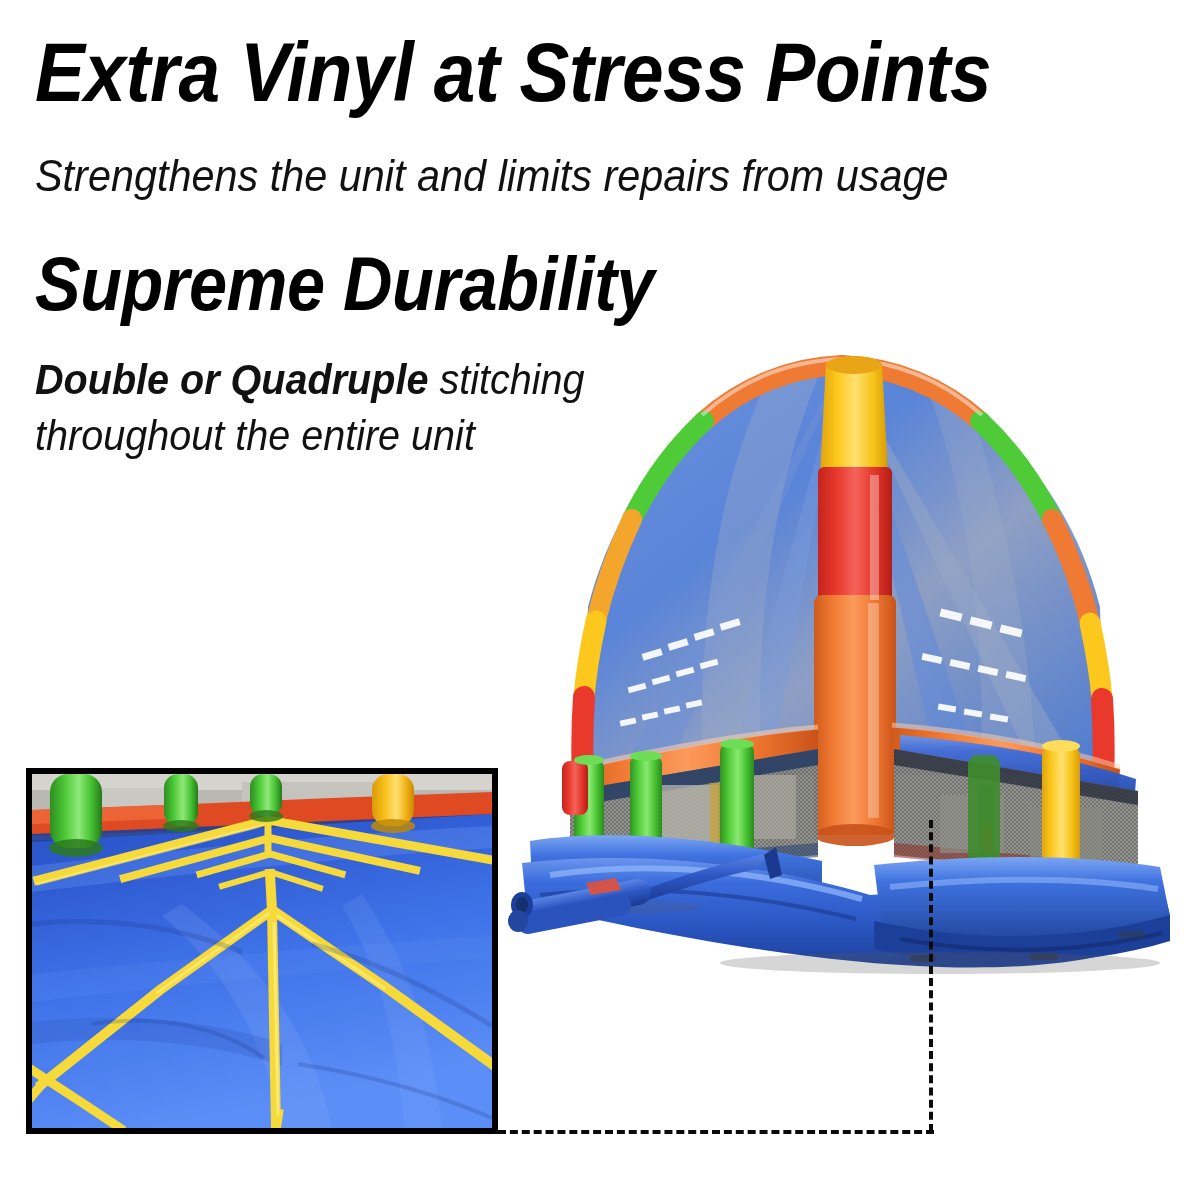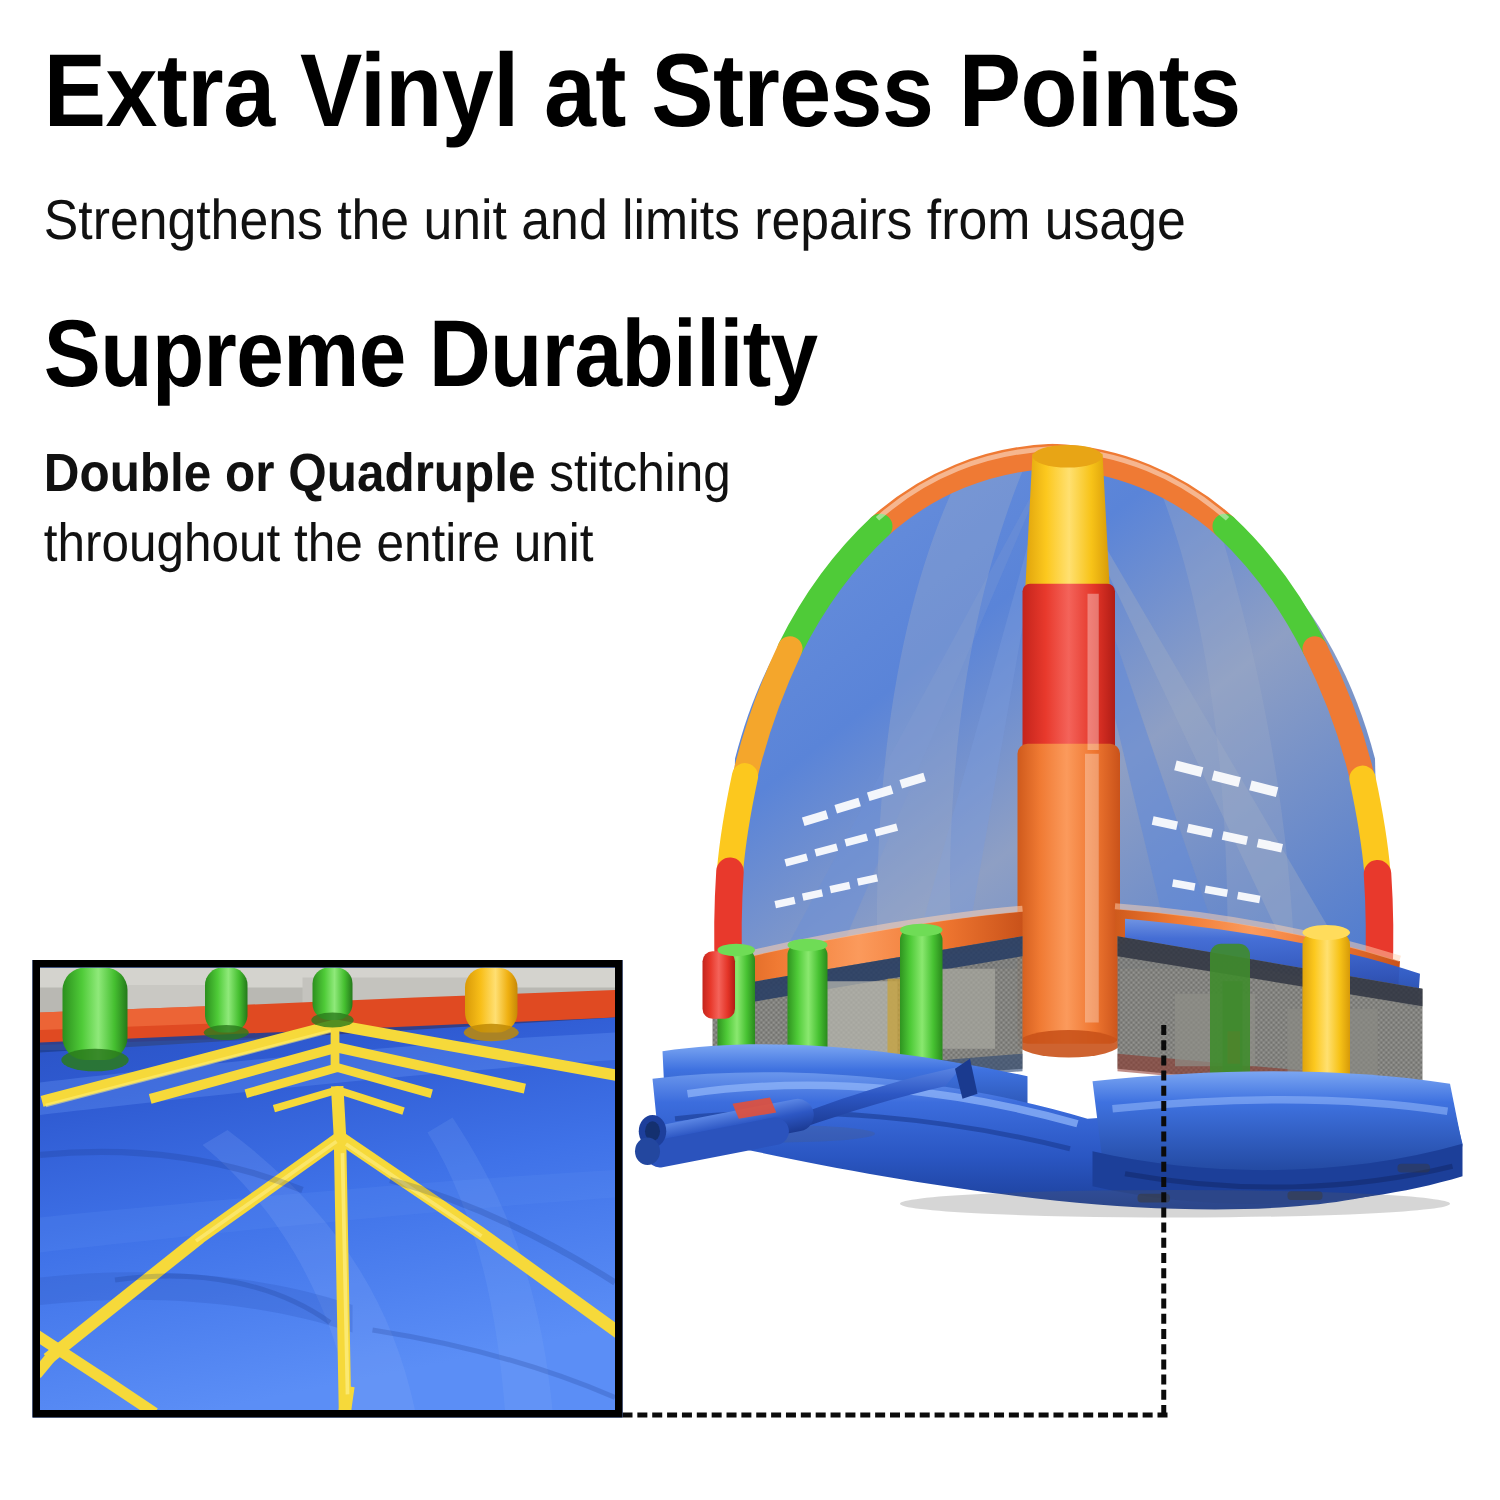--- a/index.html
+++ b/index.html
@@ -2,21 +2,21 @@
 <html><head>
 <meta charset="utf-8">
 <title>Extra Vinyl at Stress Points</title>
 <style>
   html,body{margin:0;padding:0;background:#ffffff;}
   body{
     width:1200px;height:1200px;
     font-family:"Liberation Sans","DejaVu Sans",sans-serif;
     overflow:hidden;position:relative;
   }
-  #page{position:absolute;inset:0;background:#fff;overflow:hidden;}
+  #page{position:absolute;inset:0;background:#fff;overflow:hidden;font-style:italic;}
 
   
   .txt-wrap{position:absolute;left:35px;top:32px;width:1130px;z-index:40;}
   .h1{
     font-size:83px;line-height:0.98;font-weight:bold;color:#000;
     letter-spacing:-0.5px;transform:scaleX(0.90);transform-origin:left center;
     white-space:nowrap;margin:0;
   }
   .sub1{
     font-size:45px;line-height:1.0;font-weight:normal;color:#111;

